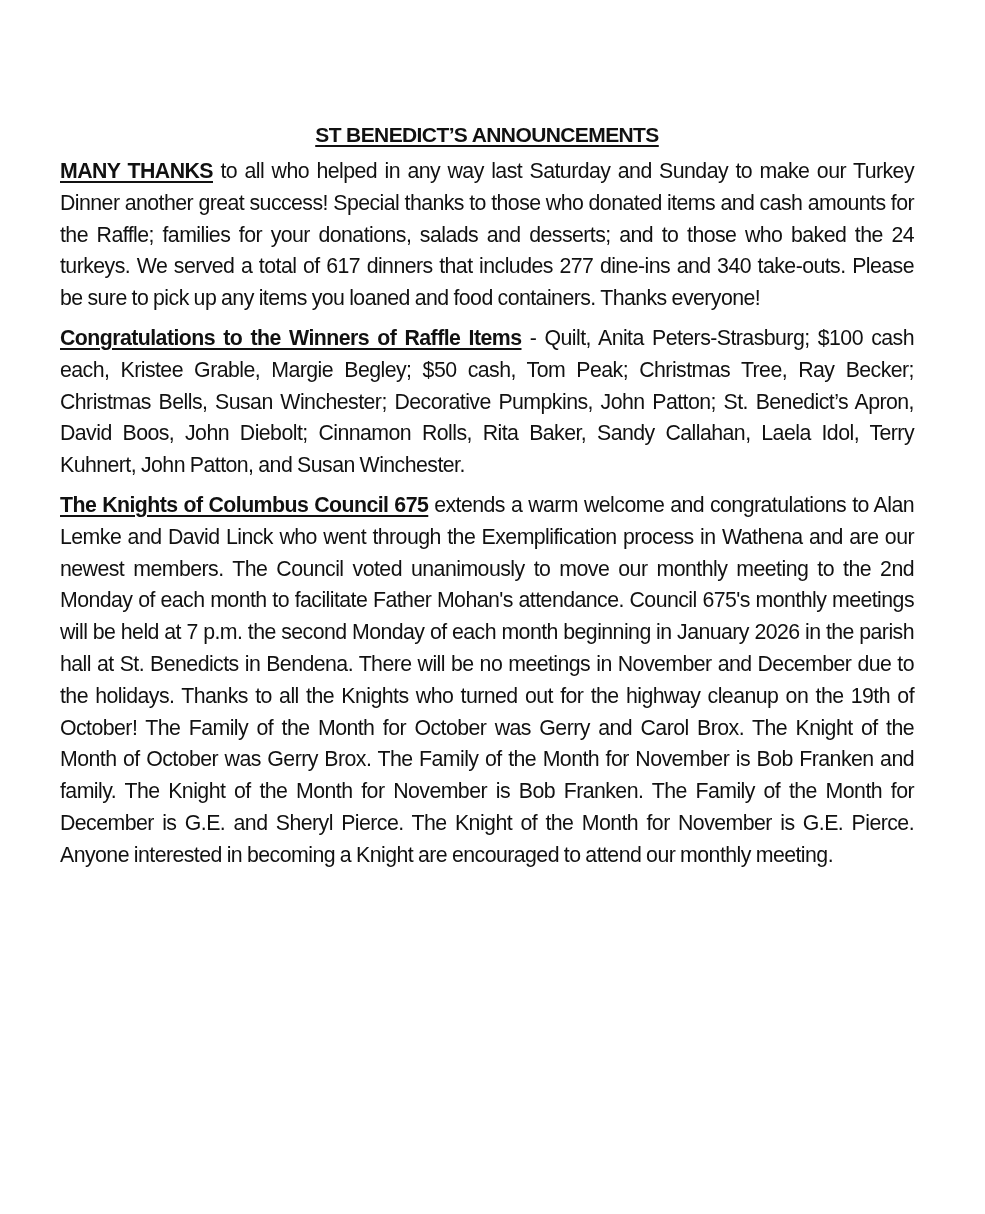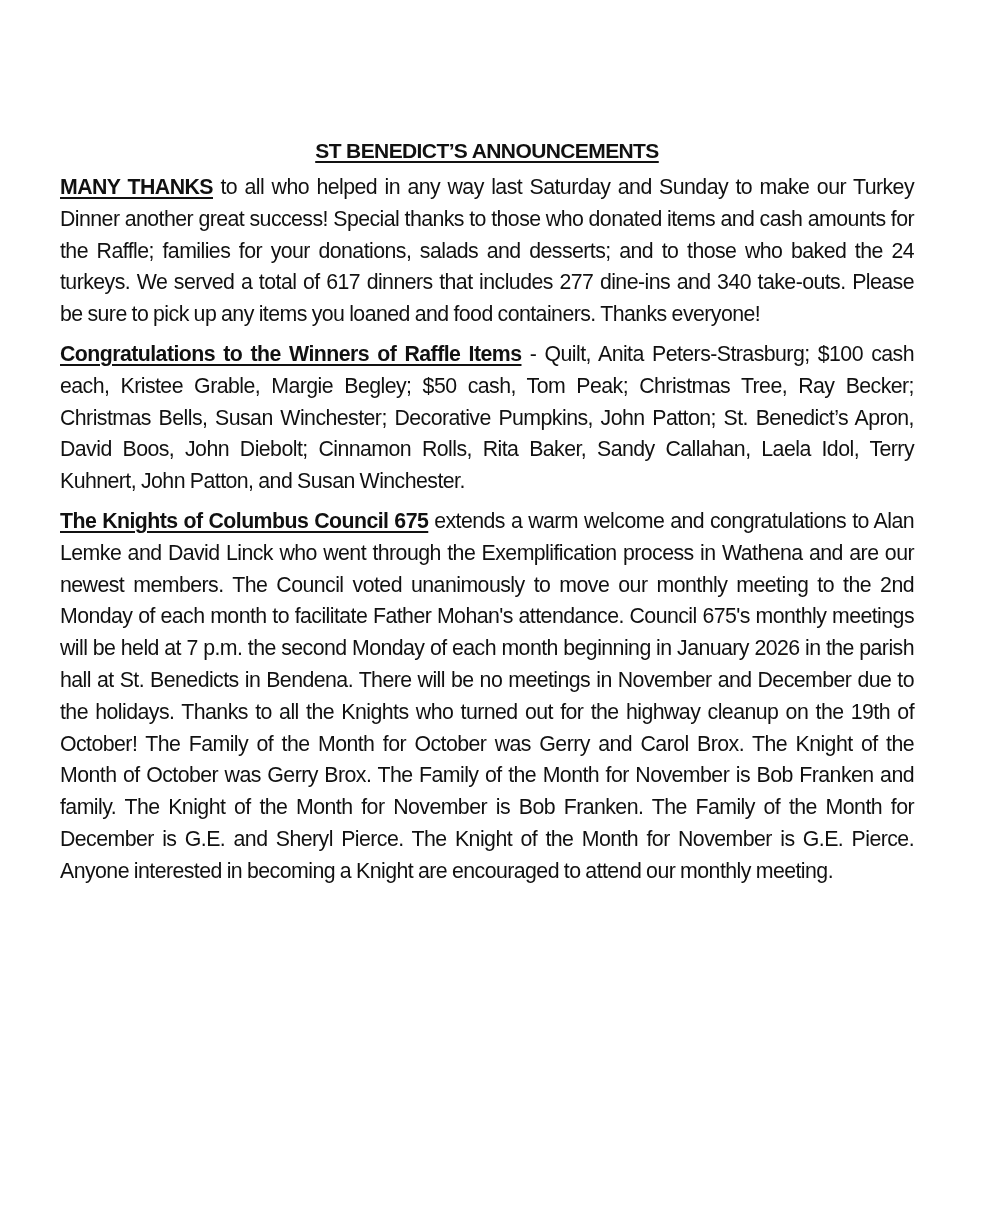--- a/index.html
+++ b/index.html
@@ -11,21 +11,21 @@
       width: 985px;
       height: 1214px;
       position: relative;
       overflow: hidden;
       color: #111111;
       font-family: "Liberation Sans", sans-serif;
     }
     .page {
       position: absolute;
       left: 60px;
-      top: 136px;
+      top: 120px;
       width: 854px;
     }
     .title {
       text-align: center;
       font-weight: bold;
       font-size: 21px;
       letter-spacing: -0.6px;
       text-decoration: underline;
       text-underline-offset: 3px;
       text-decoration-thickness: 2px;

